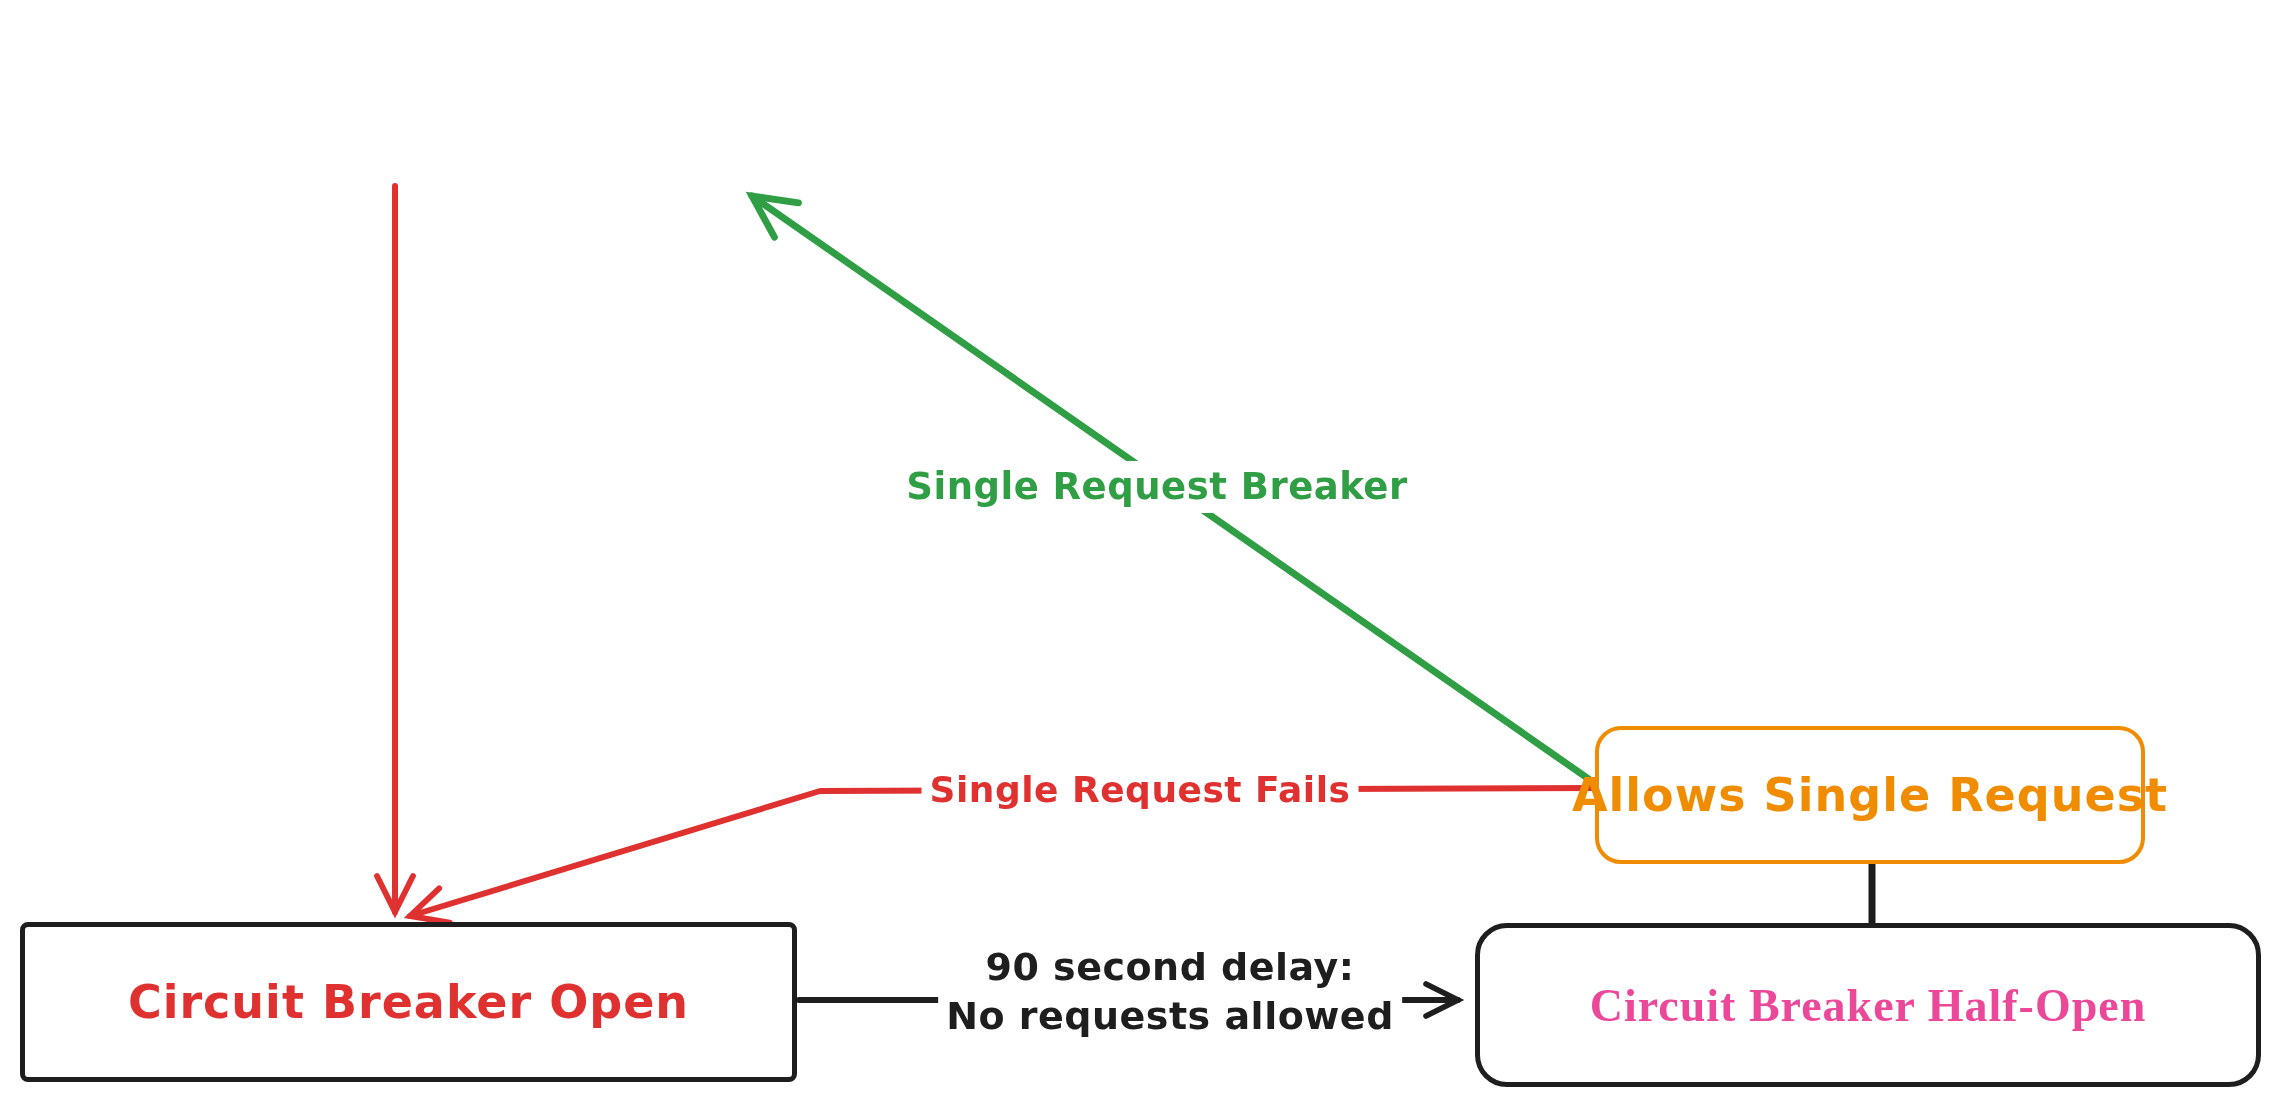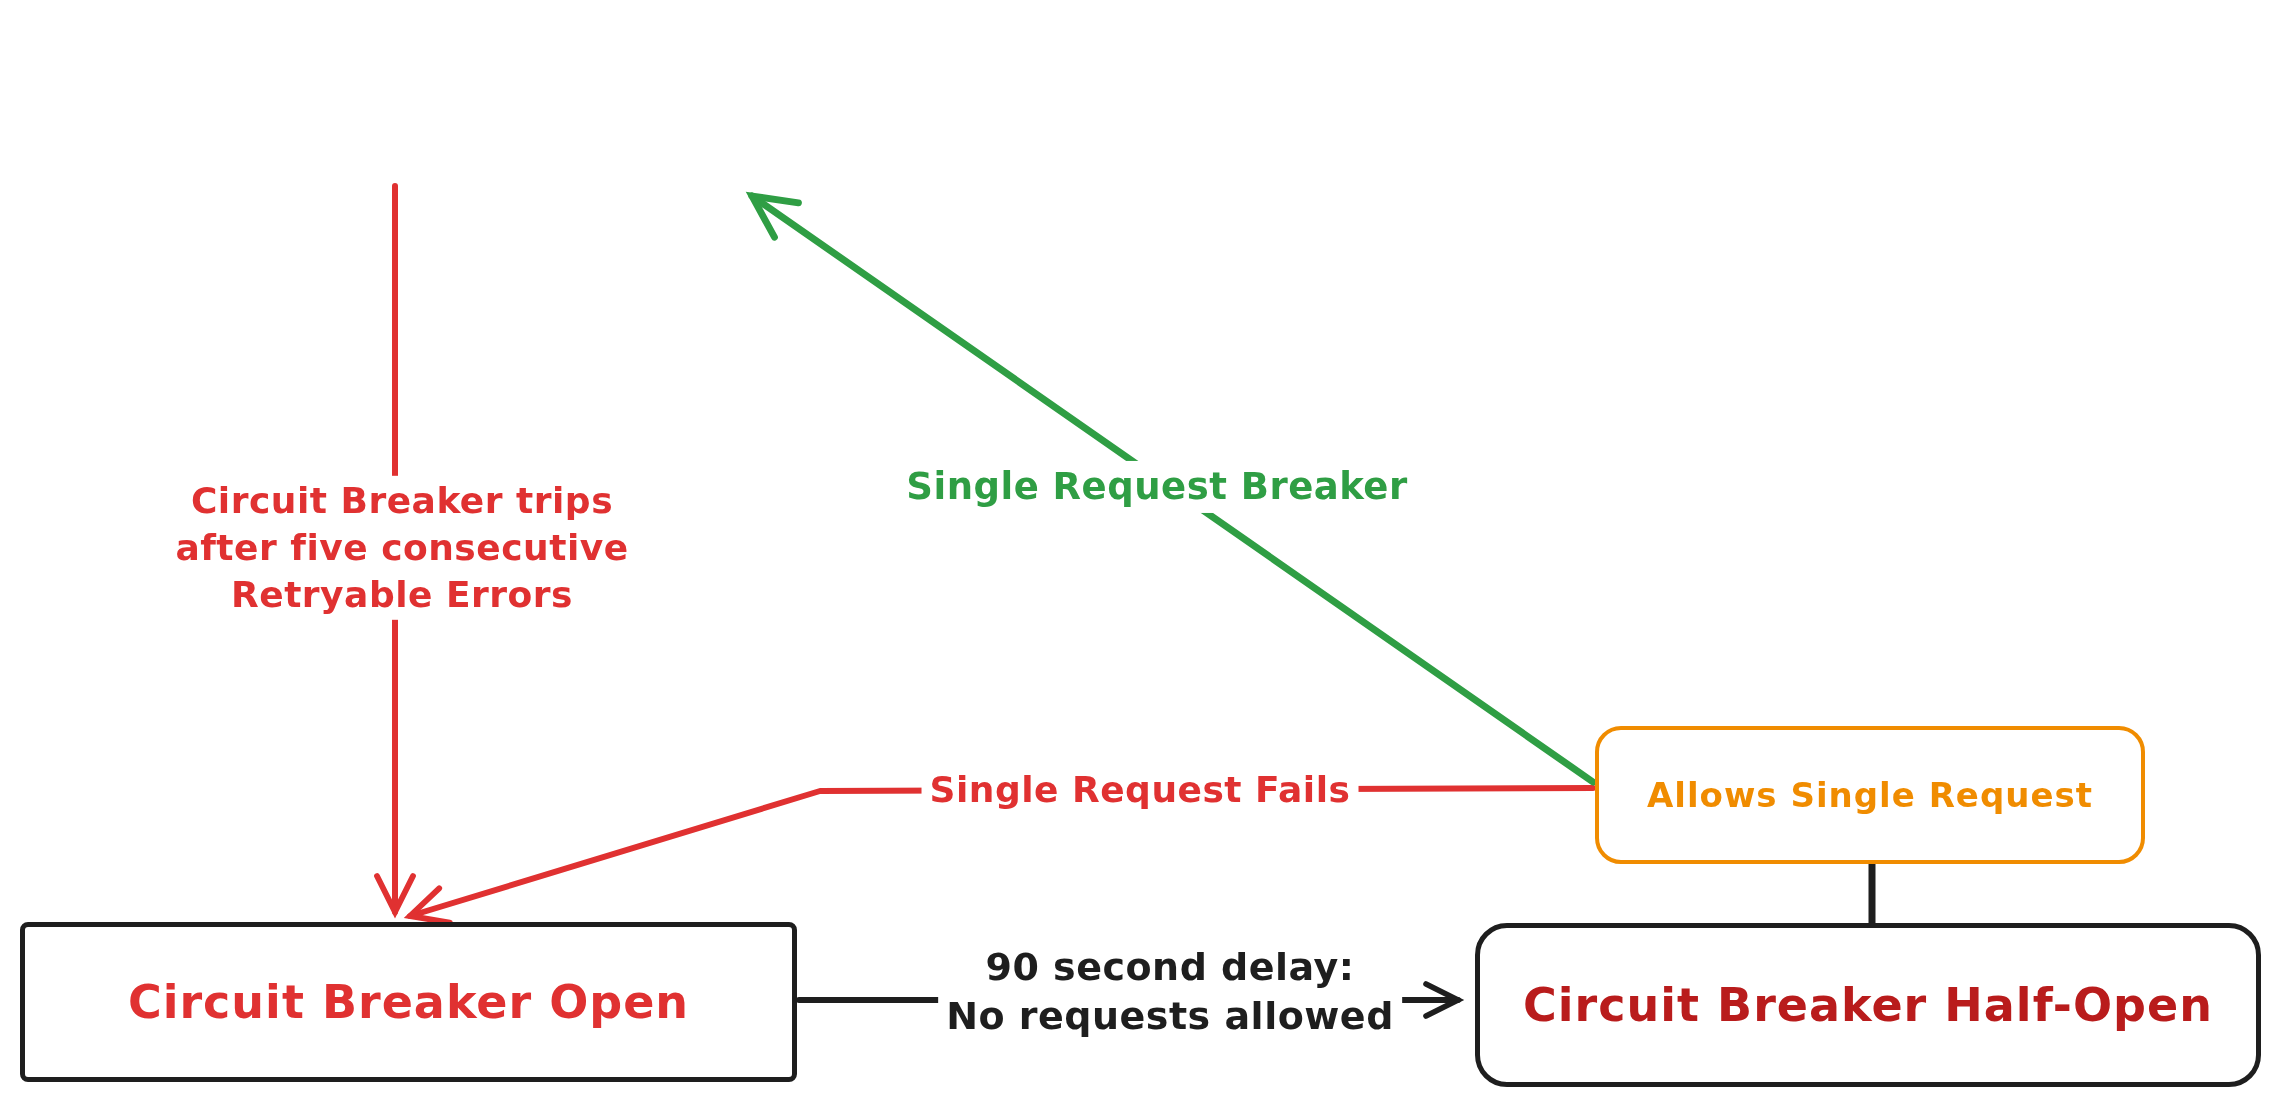--- a/index.html
+++ b/index.html
@@ -37,22 +37,22 @@
     letter-spacing: 1px;
     white-space: nowrap;
   }
   .node-closed   { left: 20px;   top: 19px;  width: 776px; height: 164px; border-width: 5px; border-radius: 32px; }
   .node-open     { left: 20px;   top: 922px; width: 777px; height: 160px; border-width: 5px; border-radius: 8px; }
   .node-halfopen { left: 1475px; top: 923px; width: 786px; height: 164px; border-width: 5px; border-radius: 32px; }
   .node-allows   { left: 1595px; top: 726px; width: 550px; height: 138px; border-width: 4px; border-radius: 26px; border-color: #f08c00; }
 
   .node-closed   .node-label { color: #2f9e44; font-size: 46px; }
   .node-open     .node-label { color: #e03131; font-size: 46px; }
-  .node-halfopen .node-label { color: #b91c1c; font-size: 46px; }
-  .node-allows   .node-label { color: #f08c00; font-size: 34px; }
+  .node-halfopen .node-label { color: #ec4899; font-size: 46px; font-family: Liberation Serif, serif; }
+  .node-allows   .node-label { color: #f08c00; font-size: 46px; }
 
   .edge-label {
     position: absolute;
     transform: translate(-50%, -50%);
     background: #ffffff;
     text-align: center;
     font-weight: bold;
     white-space: nowrap;
     padding: 2px 8px;
     line-height: 1.3;
@@ -102,25 +102,20 @@
   </div>
 
   <div class="node node-halfopen">
     <span class="node-label">Circuit Breaker Half-Open</span>
   </div>
 
   <div class="node node-allows">
     <span class="node-label">Allows Single Request</span>
   </div>
 
-  <div class="edge-label red label-trips">
-    <div>Circuit Breaker trips</div>
-    <div>after five consecutive</div>
-    <div>Retryable Errors</div>
-  </div>
 
   <div class="edge-label green label-succeeds">Single Request Breaker</div>
 
   <div class="edge-label red label-fails">Single Request Fails</div>
 
   <div class="edge-label black label-delay">
     <div>90 second delay:</div>
     <div>No requests allowed</div>
   </div>
 

